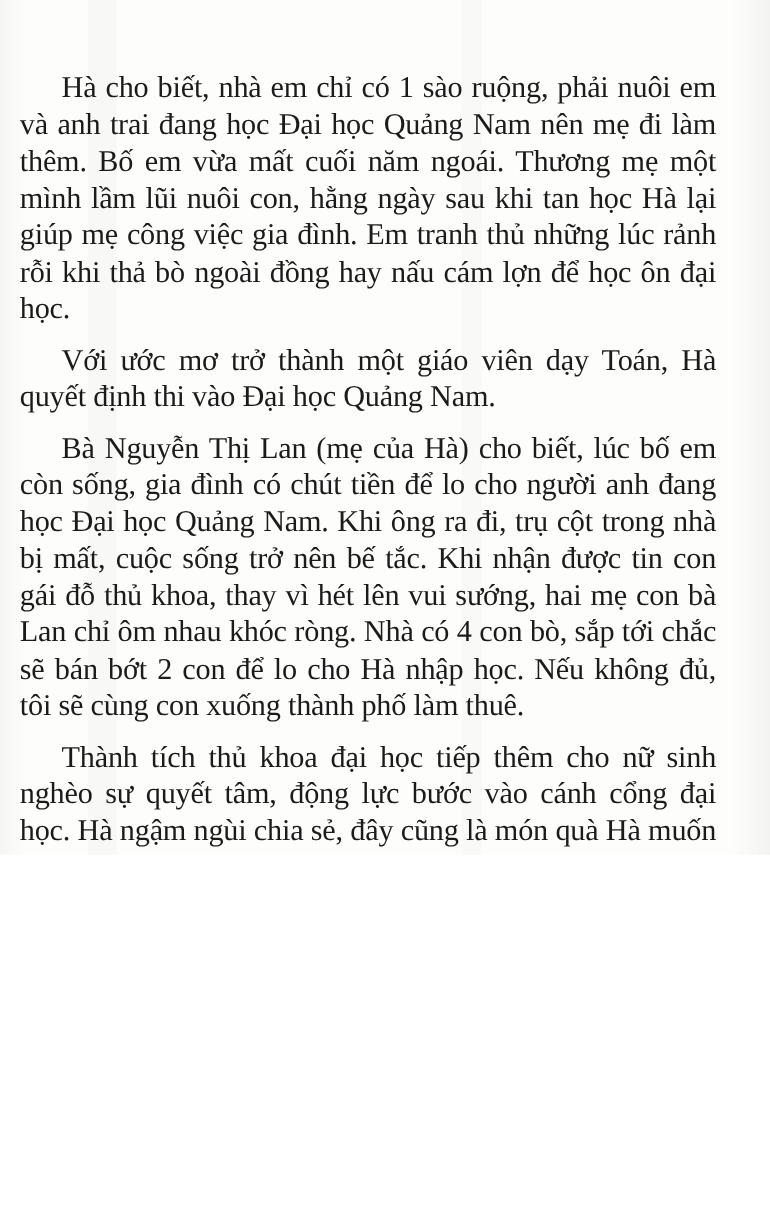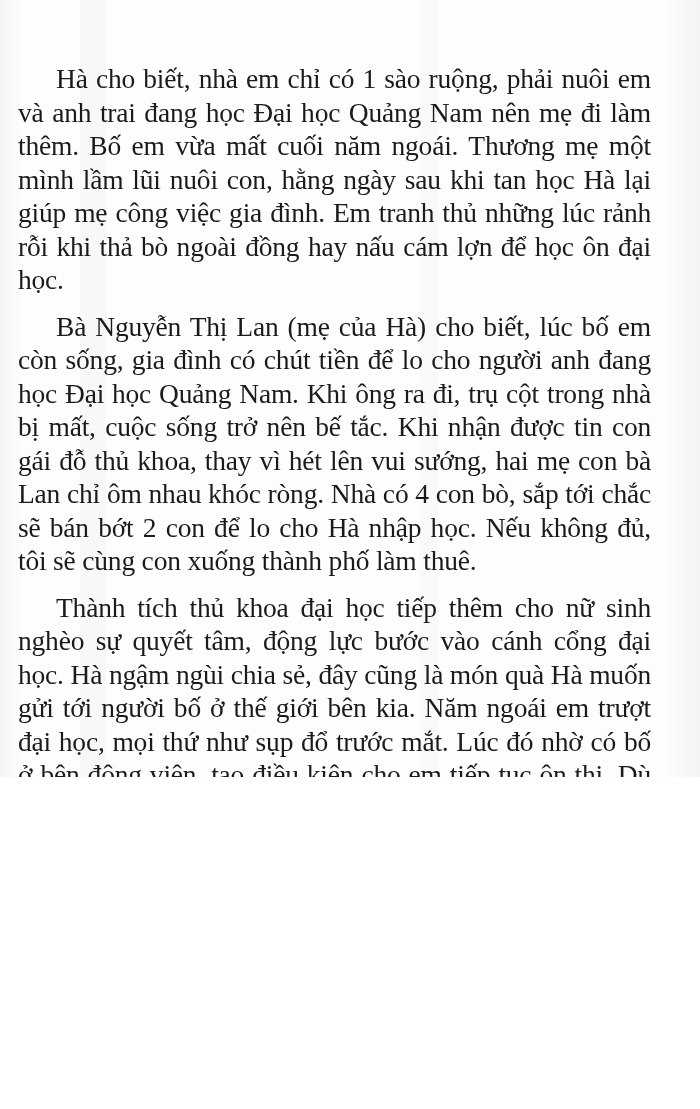--- a/index.html
+++ b/index.html
@@ -96,20 +96,21 @@
 </head>
 <body>
 
 <div class="page">
 
   <div class="scan-streak streak-a"></div>
   <div class="scan-streak streak-b"></div>
 
   <div class="content">
     <p>Hà cho biết, nhà em chỉ có 1 sào ruộng, phải nuôi em và anh trai đang học Đại học Quảng Nam nên mẹ đi làm thêm. Bố em vừa mất cuối năm ngoái. Thương mẹ một mình lầm lũi nuôi con, hằng ngày sau khi tan học Hà lại giúp mẹ công việc gia đình. Em tranh thủ những lúc rảnh rỗi khi thả bò ngoài đồng hay nấu cám lợn để học ôn đại học.</p>
+    <p>Với ước mơ trở thành một giáo viên dạy Toán, Hà quyết định thi vào Đại học Quảng Nam.</p>
     <p>Bà Nguyễn Thị Lan (mẹ của Hà) cho biết, lúc bố em còn sống, gia đình có chút tiền để lo cho người anh đang học Đại học Quảng Nam. Khi ông ra đi, trụ cột trong nhà bị mất, cuộc sống trở nên bế tắc. Khi nhận được tin con gái đỗ thủ khoa, thay vì hét lên vui sướng, hai mẹ con bà Lan chỉ ôm nhau khóc ròng. Nhà có 4 con bò, sắp tới chắc sẽ bán bớt 2 con để lo cho Hà nhập học. Nếu không đủ, tôi sẽ cùng con xuống thành phố làm thuê.</p>
     <p>Thành tích thủ khoa đại học tiếp thêm cho nữ sinh nghèo sự quyết tâm, động lực bước vào cánh cổng đại học. Hà ngậm ngùi chia sẻ, đây cũng là món quà Hà muốn gửi tới người bố ở thế giới bên kia. Năm ngoái em trượt đại học, mọi thứ như sụp đổ trước mắt. Lúc đó nhờ có bố ở bên động viên, tạo điều kiện cho em tiếp tục ôn thi. Dù bây giờ bố đã mất nhưng em mong kết quả này làm bố vui lòng. Thủ khoa Đại học Quảng Nam dự định, sau khi vào trường sẽ kiếm học bổng để san sẻ khó khăn kinh tế với mẹ.</p>
   </div>
 
   <div class="footer-rule"></div>
 
   <span class="volume-label">Tập IV</span>
 
   <span class="page-number">9</span>
 

